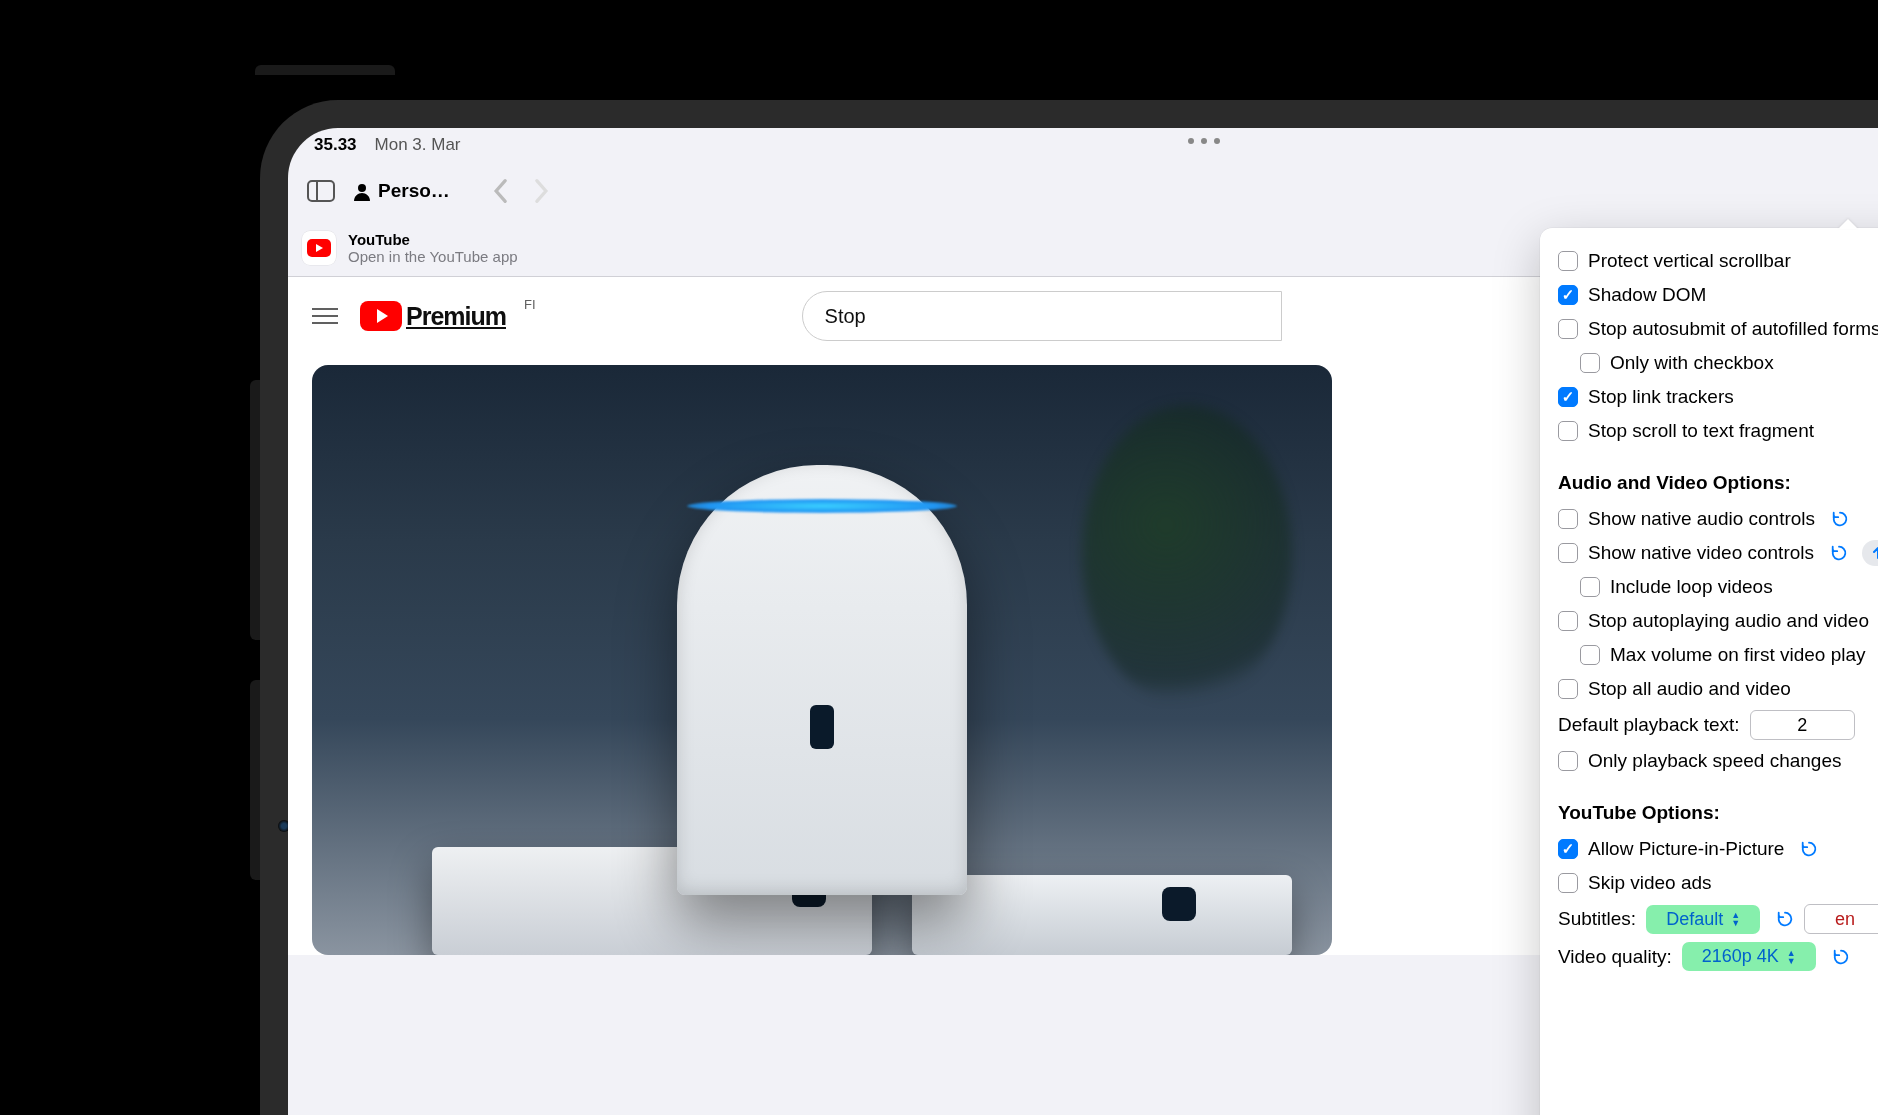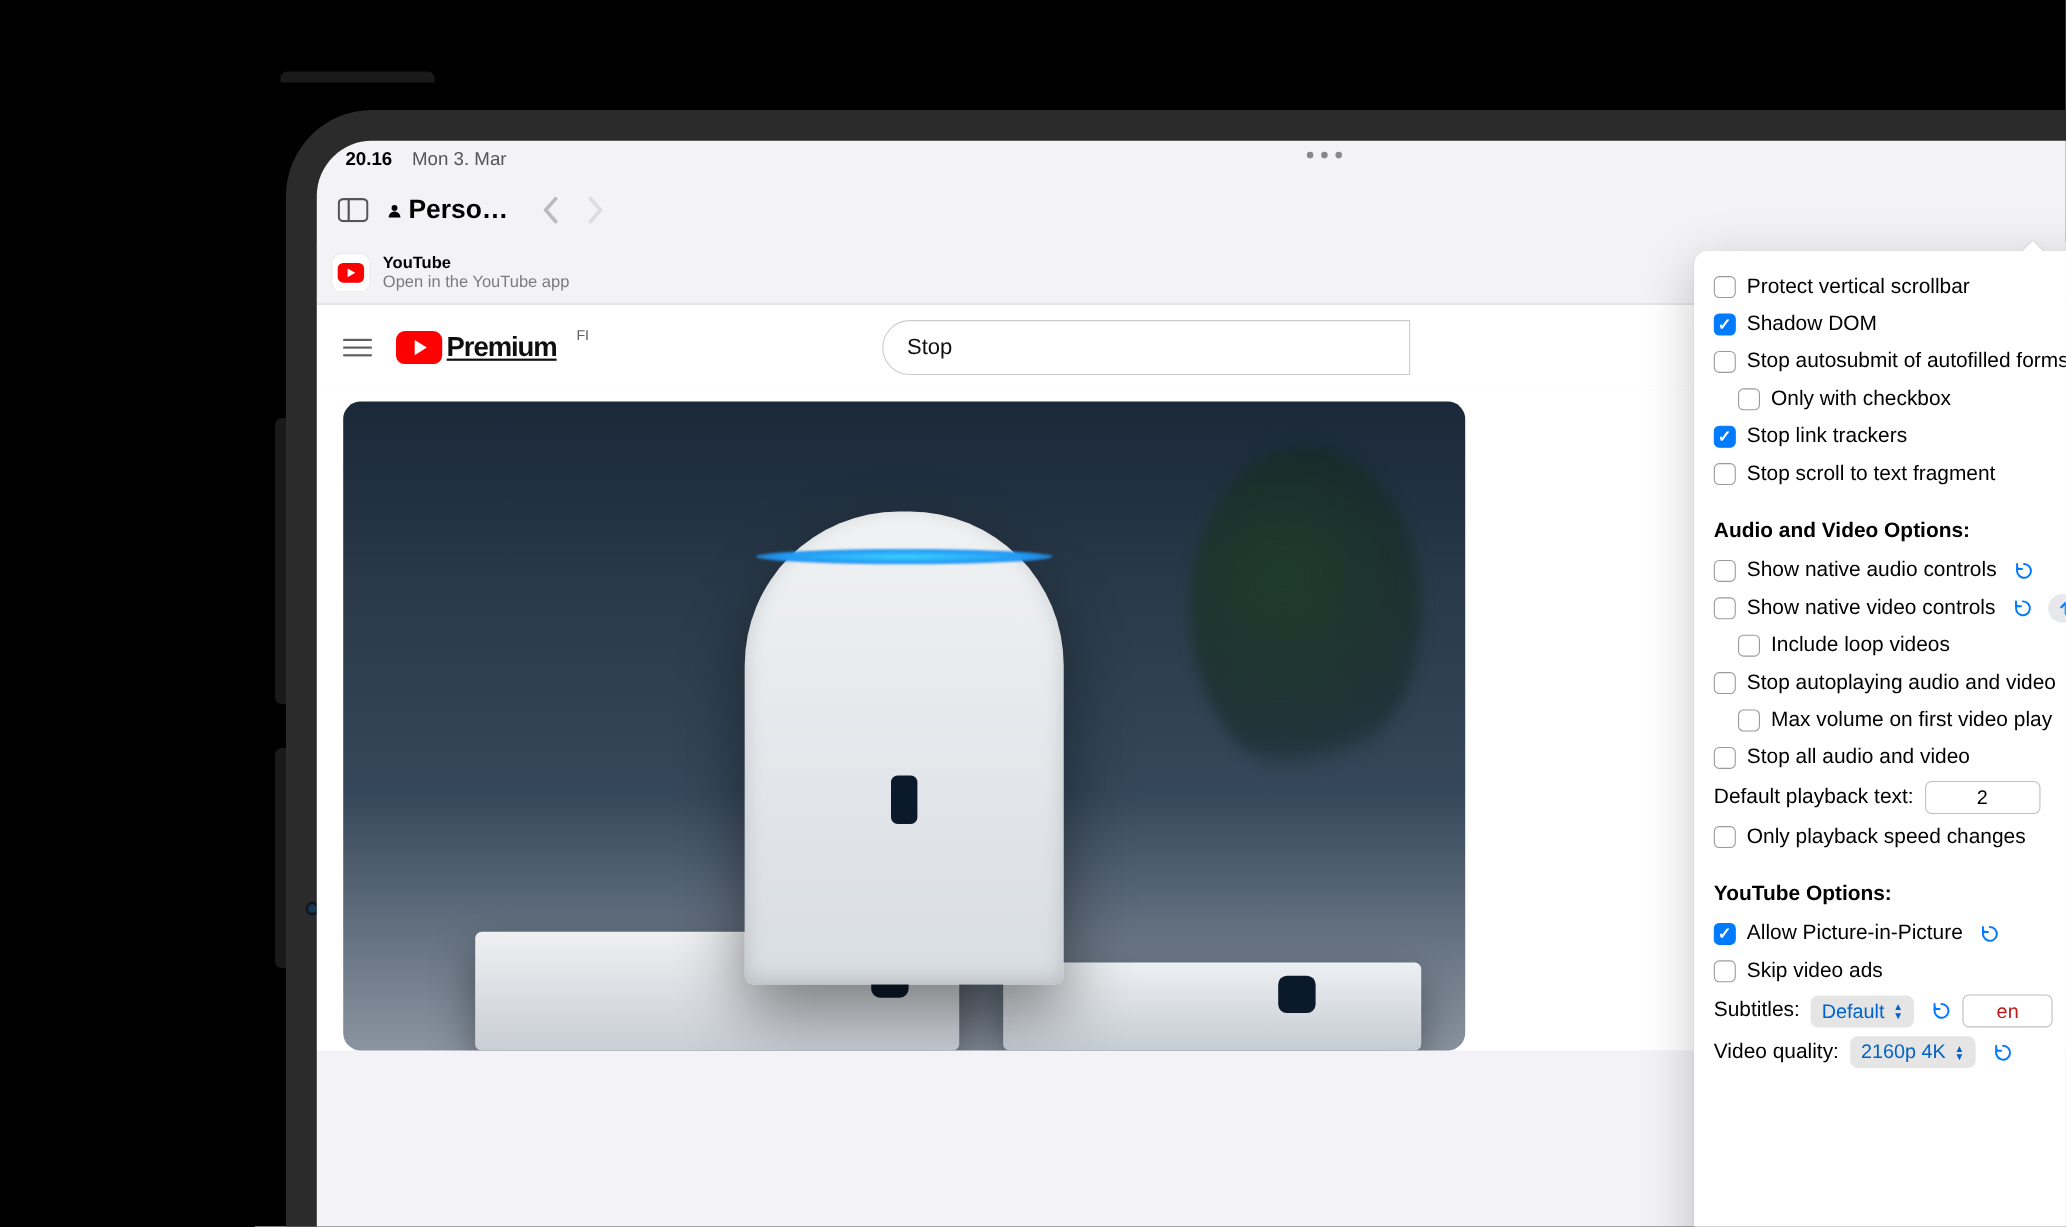--- a/index.html
+++ b/index.html
@@ -90,21 +90,21 @@
   display: flex;
   align-items: center;
   padding: 0 14px;
   gap: 12px;
 }
 .toolbar-btn {
   width: 38px; height: 38px; display: flex; align-items: center; justify-content: center;
   color: #555; border-radius: 8px;
 }
 .profile-pill {
-  display: flex; align-items: center; gap: 6px; font-size: 24px; font-weight: 600; color: #000;
+  display: flex; align-items: center; gap: 6px; font-size: 19px; font-weight: 600; color: #000;
   width: 110px; overflow: hidden; white-space: nowrap;
 }
 .nav-arrows { display: flex; gap: 6px; margin-left: 8px; }
 .nav-arrows .toolbar-btn { color: #bbb; width: 36px; }
 .nav-arrows .toolbar-btn svg { width: 18px; height: 26px; }
 .address-bar {
   flex: 1;
   height: 44px;
   background: #e5e5ea;
   border-radius: 12px;
@@ -271,42 +271,42 @@
 .arrow-pill {
   width: 32px; height: 26px; background: #e6e8ec; border-radius: 13px;
   display: flex; align-items: center; justify-content: center; color: #007aff;
   margin-left: 4px;
 }
 .input-small {
   width: 105px; height: 30px; border: 1px solid #bfbfc4; border-radius: 6px; text-align: center;
   font-size: 18px; color: #000;
 }
 .select-pill {
-  background: #e5e5e5; color: #0062cc; border-radius: 7px; padding: 4px 10px;
+  background: #86efac; color: #0062cc; border-radius: 7px; padding: 4px 20px;
   font-size: 18px; display: inline-flex; align-items: center; gap: 8px;
 }
 .select-pill .chev { display: flex; flex-direction: column; font-size: 9px; line-height: 8px; }
 .label-left { display: inline-block; }
 
 svg { display: block; }
 
 </style>
 </head>
 <body>
 
 <div class="device-buttons"></div>
 <div class="device-side"></div>
 <div class="device-side2"></div>
 
 <div class="device-frame">
   <div class="camera-dot"></div>
   <div class="screen">
 
     <div class="status-bar">
-      <span class="status-time">20.16</span>
+      <span class="status-time">35.33</span>
       <span class="status-date">Mon 3. Mar</span>
       <div class="status-dots">
         <span></span>
           <span></span>
           <span></span>
       </div>
     </div>
 
     <div class="toolbar">
       <div class="toolbar-btn">

